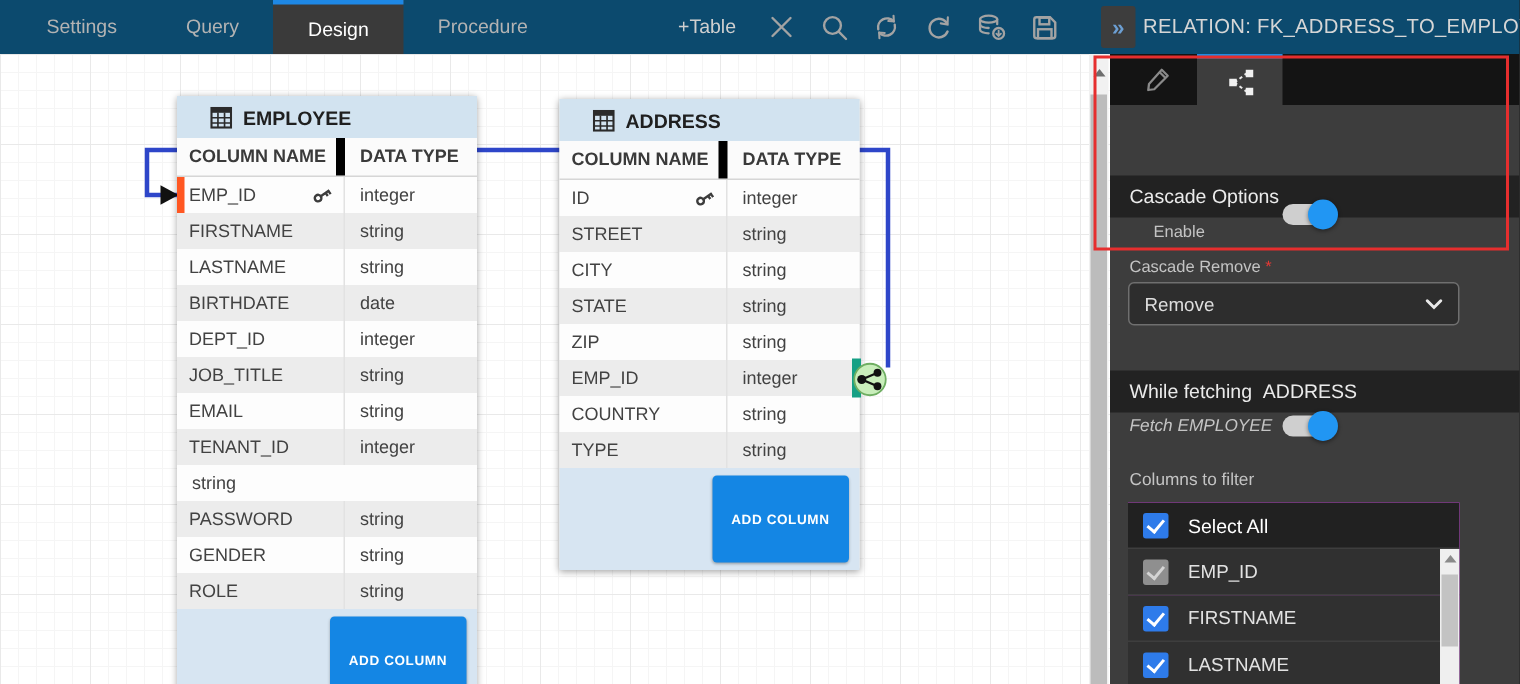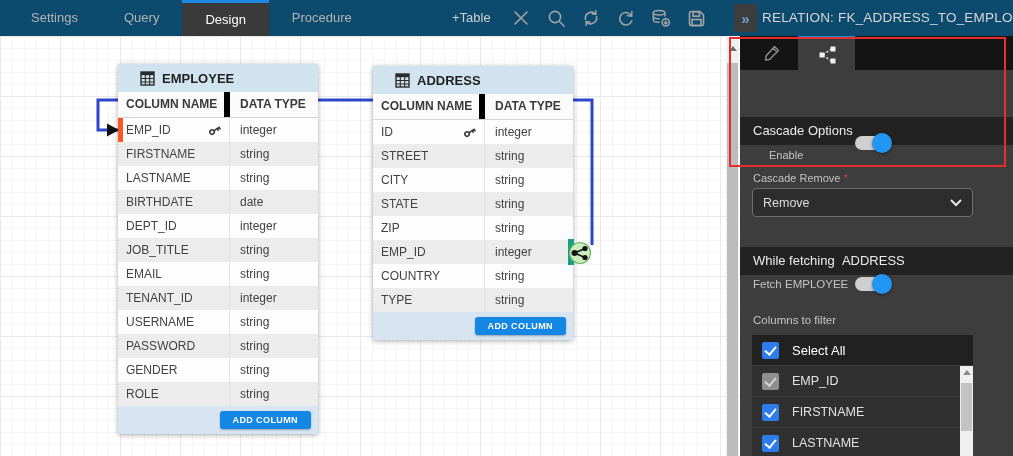--- a/index.html
+++ b/index.html
@@ -47,21 +47,21 @@
   .tbl-row { height:24px; display:flex; color:#424242; position:relative; background:#fdfdfd; cursor:pointer; }
   .tbl-row:nth-child(even) { background:#ececec; }
   .tbl-row .c1 { width:112px; padding-left:8px; line-height:24px; border-right:1px solid #e2e2e2;
     display:flex; align-items:center; position:relative; }
   .tbl-row .c2 { width:88px; padding-left:10px; line-height:24px; }
   .tbl-row .keyic { position:absolute; right:7px; top:5px; }
   .tbl-row.mark-left::before { content:""; position:absolute; left:0; top:0; bottom:0; width:5px; background:#ff5722; z-index:2; }
   .tbl-row.mark-right::after { content:""; position:absolute; right:-1px; top:-1px; bottom:-1px; width:6px; background:#16a085; z-index:2; }
   .tbl-footer { background:#d7e5f2; display:flex; justify-content:flex-end; align-items:center; padding:5px 7px; }
   .addcol-btn { background:#1486e4; color:#fff; font-size:9px; font-weight:bold;
-    letter-spacing:.4px; border:none; border-radius:3px; padding:4px 13px; cursor:pointer;
+    letter-spacing:.4px; border:none; border-radius:3px; padding:24px 13px; cursor:pointer;
     box-shadow:0 1px 2px rgba(0,0,0,.3); font-family:"Liberation Sans",sans-serif; }
 
   
   .cv-scroll { position:absolute; left:726px; top:36px; width:13px; height:420px; background:#f1f1f1; z-index:20; }
   .cv-scroll .sb-btn { height:24px; display:flex; align-items:center; justify-content:center; cursor:pointer; }
   .tri-up { width:0; height:0; border-left:4px solid transparent; border-right:4px solid transparent; border-bottom:5px solid #6e6e6e; }
   .cv-scroll .sb-thumb { position:absolute; left:1px; right:1px; top:27px; bottom:0; background:#bcbcbc; cursor:pointer; }
 
   
   .panel { position:absolute; left:740px; top:36px; width:273px; height:420px; background:#3d3d3d; overflow:hidden; }
@@ -202,21 +202,20 @@
         </div>
         <div class="tbl-row">
           <span class="c1">EMAIL</span>
           <span class="c2">string</span>
         </div>
         <div class="tbl-row">
           <span class="c1">TENANT_ID</span>
           <span class="c2">integer</span>
         </div>
         <div class="tbl-row">
-          <span class="c1">USERNAME</span>
           <span class="c2">string</span>
         </div>
         <div class="tbl-row">
           <span class="c1">PASSWORD</span>
           <span class="c2">string</span>
         </div>
         <div class="tbl-row">
           <span class="c1">GENDER</span>
           <span class="c2">string</span>
         </div>
@@ -330,21 +329,21 @@
     <span>Remove</span>
     <svg width="12" height="8" viewBox="0 0 12 8">
       <path d="M1.5 1.5 L6 6 L10.5 1.5" stroke="#e8e8e8" stroke-width="2" fill="none" stroke-linecap="round"></path>
     </svg>
   </div>
 
   <div class="strip" style="top:194px;">
     <span>While fetching</span>&nbsp;&nbsp;<span>ADDRESS</span>
   </div>
 
-  <div class="plabel" style="top:242px; font-size:11.5px;">Fetch EMPLOYEE</div>
+  <div class="plabel" style="top:242px; font-size:11.5px;font-style:italic;">Fetch EMPLOYEE</div>
   <div class="toggle" style="left:115px; top:241px;"></div>
 
   <div class="plabel" style="top:278px; font-size:11.5px;">Columns to filter</div>
 
   <div class="chk-list">
     <div class="chk-row head">
       <span class="cb"></span>
       <span>Select All</span>
     </div>
     <div>

